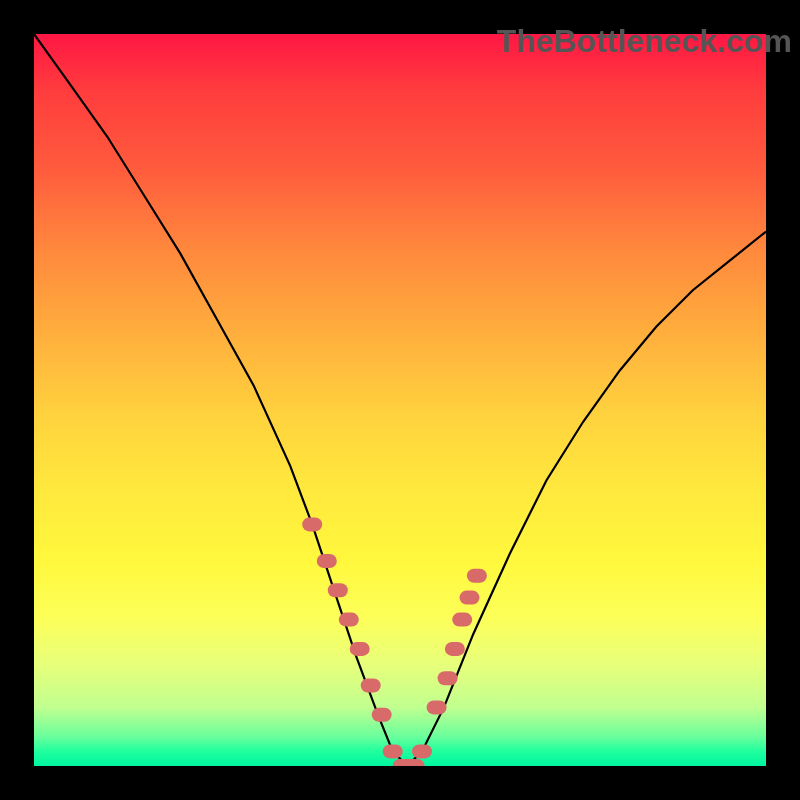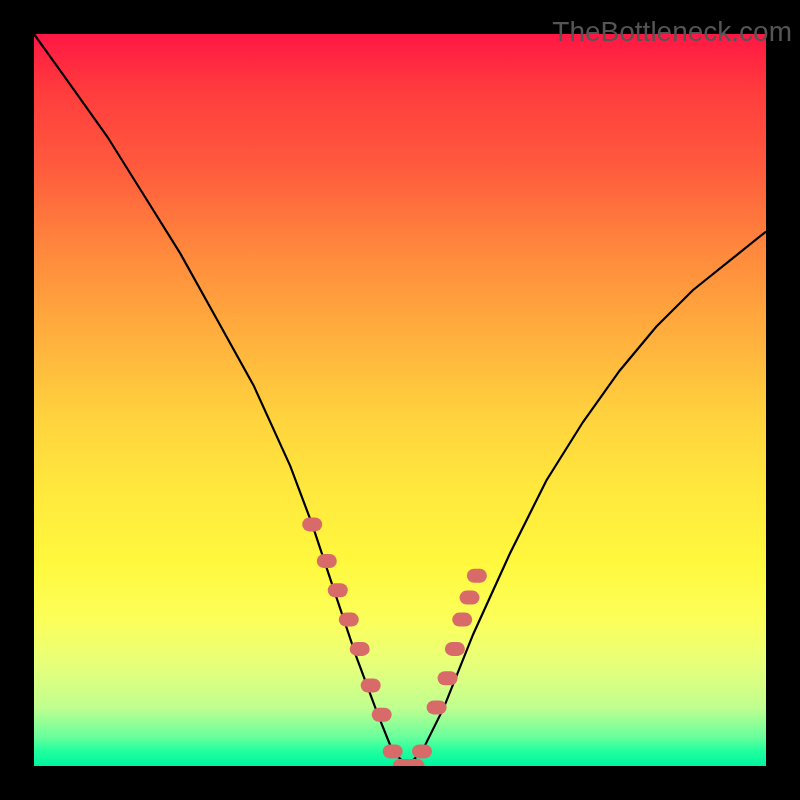--- a/index.html
+++ b/index.html
@@ -30,25 +30,25 @@
       #fcff5a 80%,
       #e8ff7a 86%,
       #c0ff90 92%,
       #6aff9c 96%,
       #20ff9e 98%,
       #00f5a0 100%
     );
   }
   .watermark {
     position: absolute;
-    top: 16px;
+    top: 23px;
     right: 8px;
     color: #555;
-    font-size: 28px;
-    font-weight: normal;
+    font-size: 32px;
+    font-weight: bold;
     z-index: 10;
   }
   svg.overlay {
     position: absolute;
     left: 0;
     top: 0;
     width: 732px;
     height: 732px;
   }
 </style>

